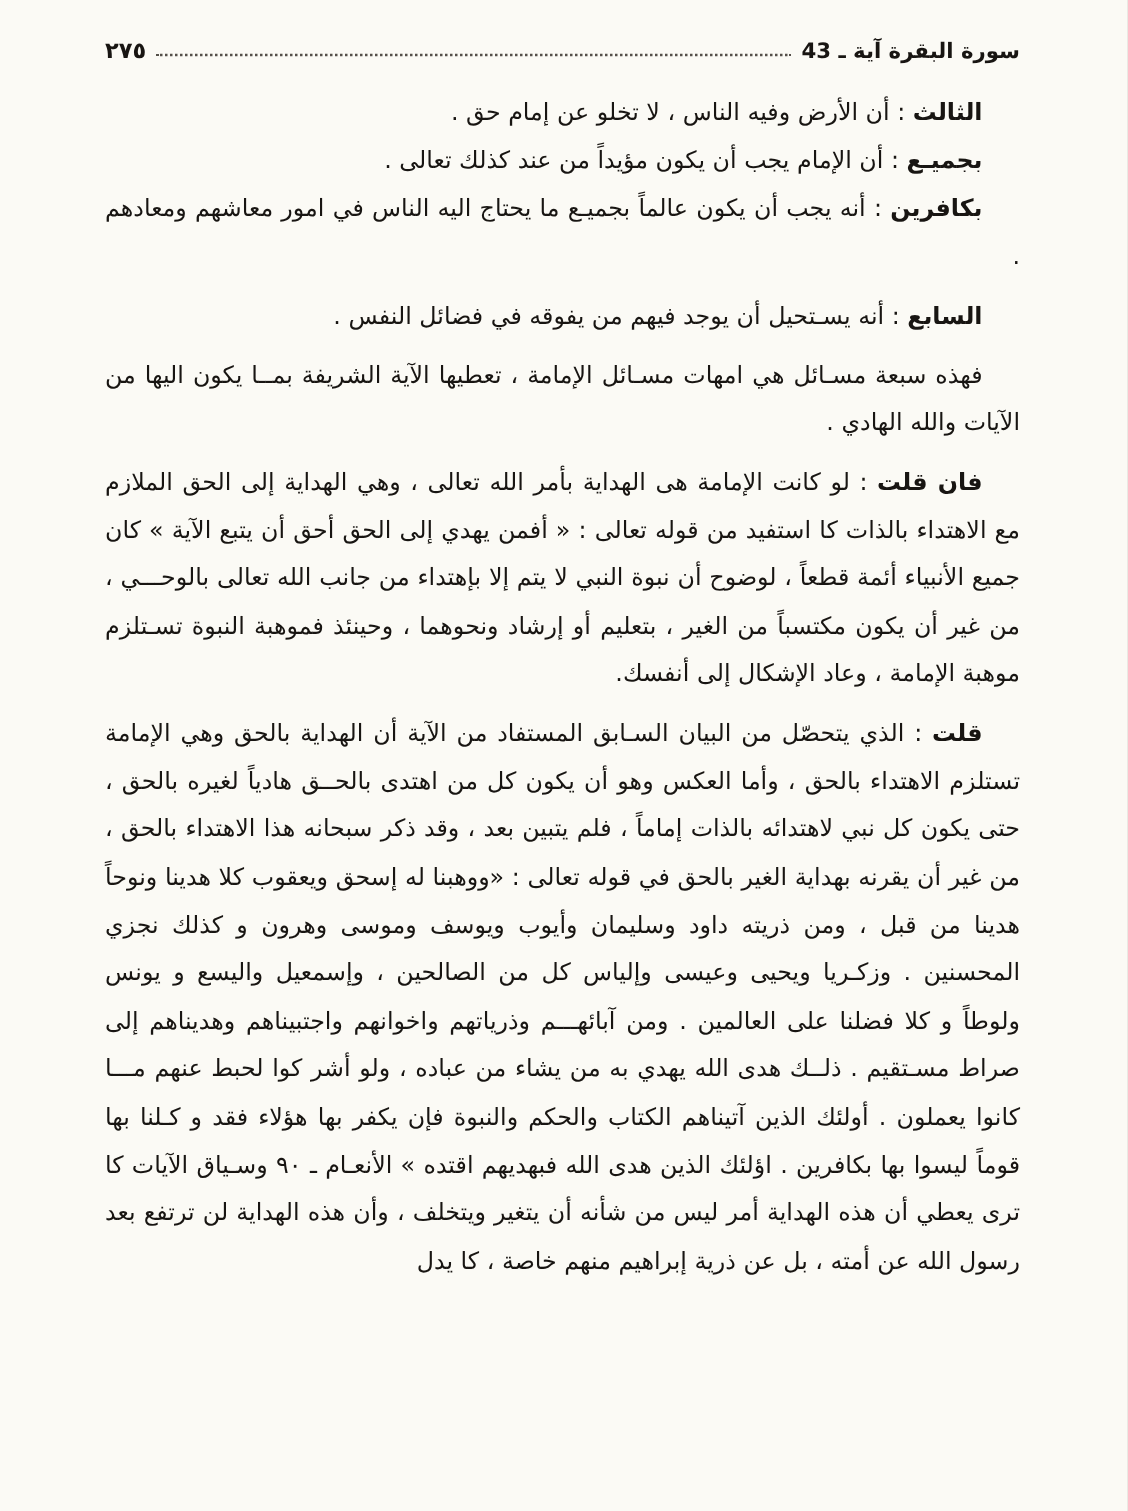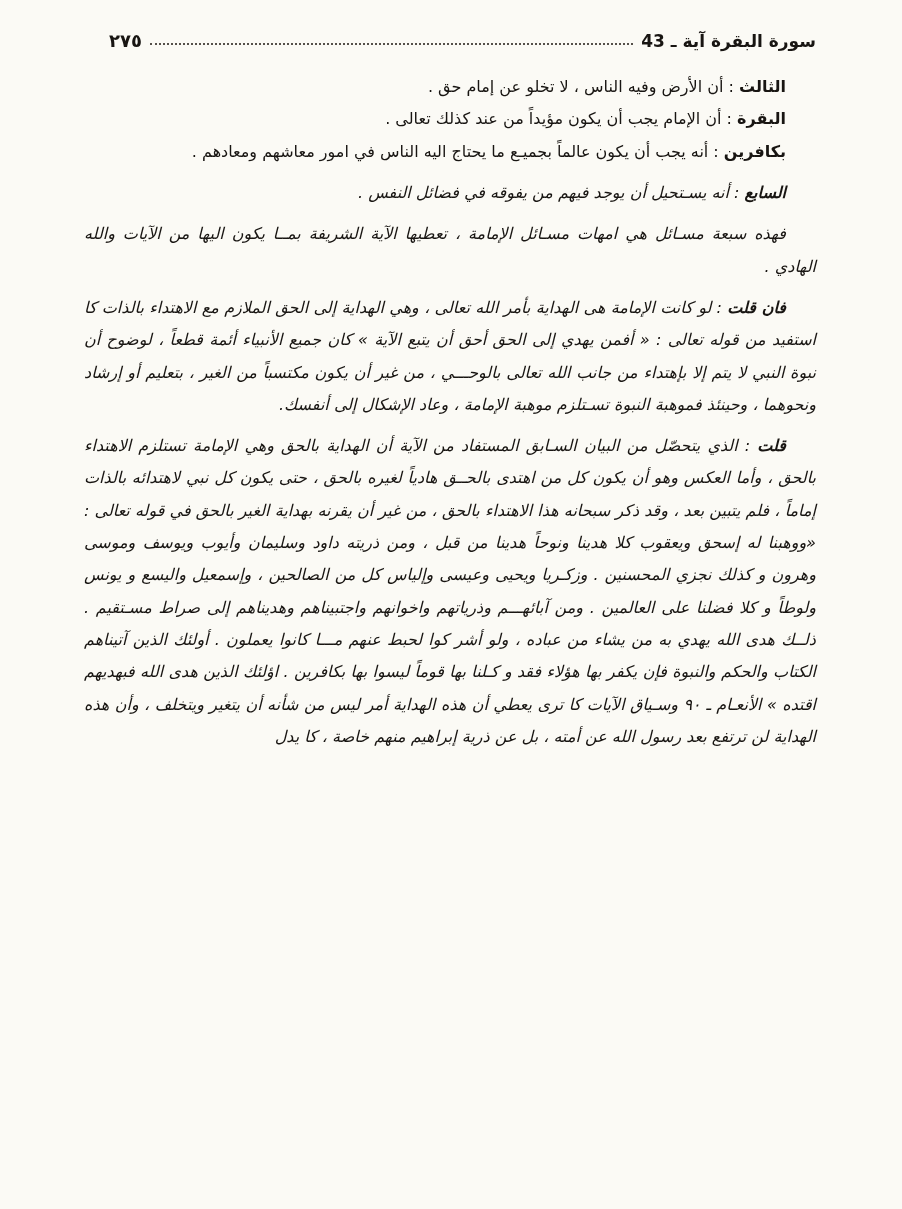--- a/index.html
+++ b/index.html
@@ -34,56 +34,54 @@
   }
   .page-header .hdr-dots {
     flex: 1 1 auto;
     border-bottom: 2px dotted #55504a;
     height: 0;
     margin-bottom: 6px;
   }
   .page-header .hdr-num {
     white-space: nowrap;
     font-size: 18px;
-    margin-left: 25px;
   }
   .content {
-    font-size: 16px;
+    font-size: 19px;
     line-height: 2.02;
     text-align: justify;
     text-justify: inter-word;
   }
   p.para {
     margin: 0;
     text-indent: 30px; 
   }
   p.para.spaced {
     margin-top: 9px;
-    font-style: italic;
   }
   .lead {
     font-weight: bold;
   }
 </style>
 </head>
 <body>
 
 <div class="page">
 
   <div class="page-header">
     <span class="hdr-title">سورة البقرة آية ـ 43</span>
     <span class="hdr-dots"></span>
     <span class="hdr-num">٢٧٥</span>
   </div>
 
   <div class="content">
 
     <p class="para"><span class="lead">الثالث</span><span> : أن الأرض وفيه الناس ، لا تخلو عن إمام حق .</span></p>
 
-    <p class="para"><span class="lead">البقرة</span><span> : أن الإمام يجب أن يكون مؤيداً من عند كذلك تعالى .</span></p>
+    <p class="para"><span class="lead">بجميـع</span><span> : أن الإمام يجب أن يكون مؤيداً من عند كذلك تعالى .</span></p>
 
 
     <p class="para"><span class="lead">بكافرين</span><span> : أنه يجب أن يكون عالماً بجميـع ما يحتاج اليه الناس في امور معاشهم ومعادهم .</span></p>
 
     <p class="para spaced"><span class="lead">السابع</span><span> : أنه يسـتحيل أن يوجد فيهم من يفوقه في فضائل النفس .</span></p>
 
     <p class="para spaced"><span class="lead"></span><span>فهذه سبعة مسـائل هي امهات مسـائل الإمامة ، تعطيها الآية الشريفة بمــا يكون اليها من الآيات والله الهادي .</span></p>
 
     <p class="para spaced"><span class="lead">فان قلت</span><span> : لو كانت الإمامة هى الهداية بأمر الله تعالى ، وهي الهداية إلى الحق الملازم مع الاهتداء بالذات كا استفيد من قوله تعالى : « أفمن يهدي إلى الحق أحق أن يتبع الآية » كان جميع الأنبياء أئمة قطعاً ، لوضوح أن نبوة النبي لا يتم إلا بإهتداء من جانب الله تعالى بالوحـــي ، من غير أن يكون مكتسباً من الغير ، بتعليم أو إرشاد ونحوهما ، وحينئذ فموهبة النبوة تسـتلزم موهبة الإمامة ، وعاد الإشكال إلى أنفسك.</span></p>
 

